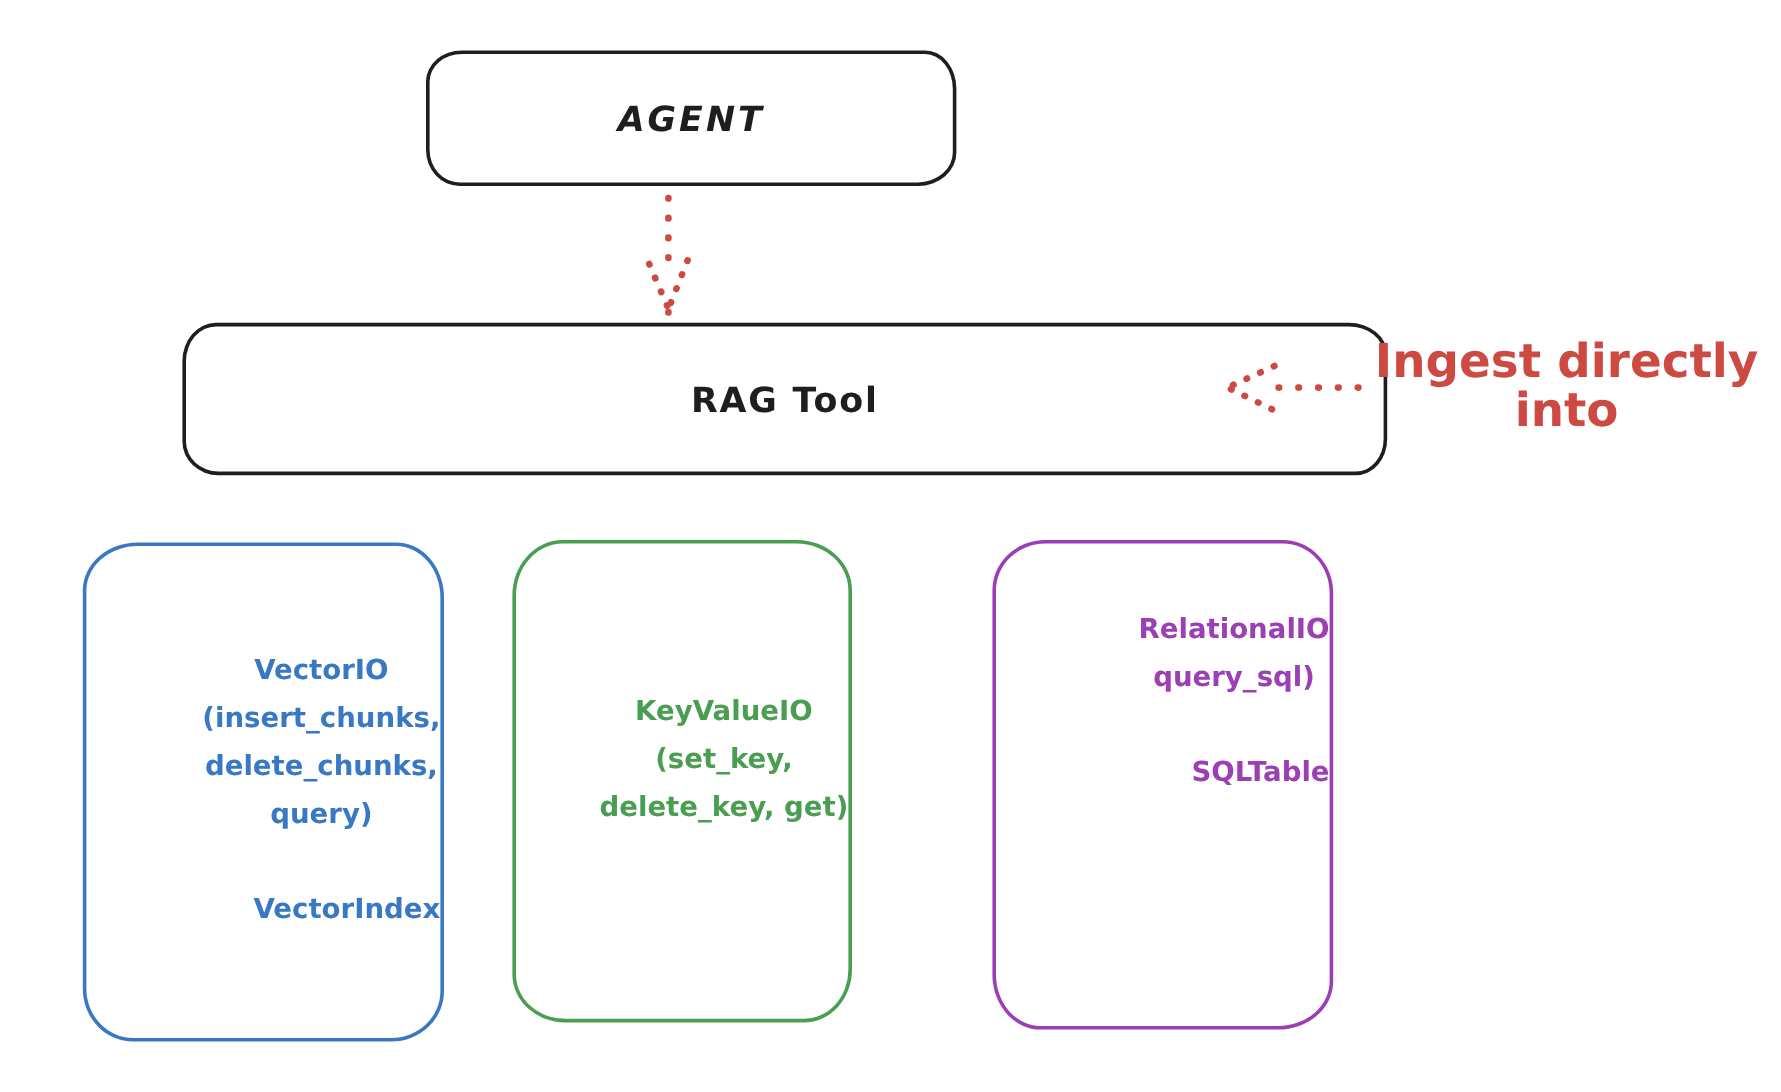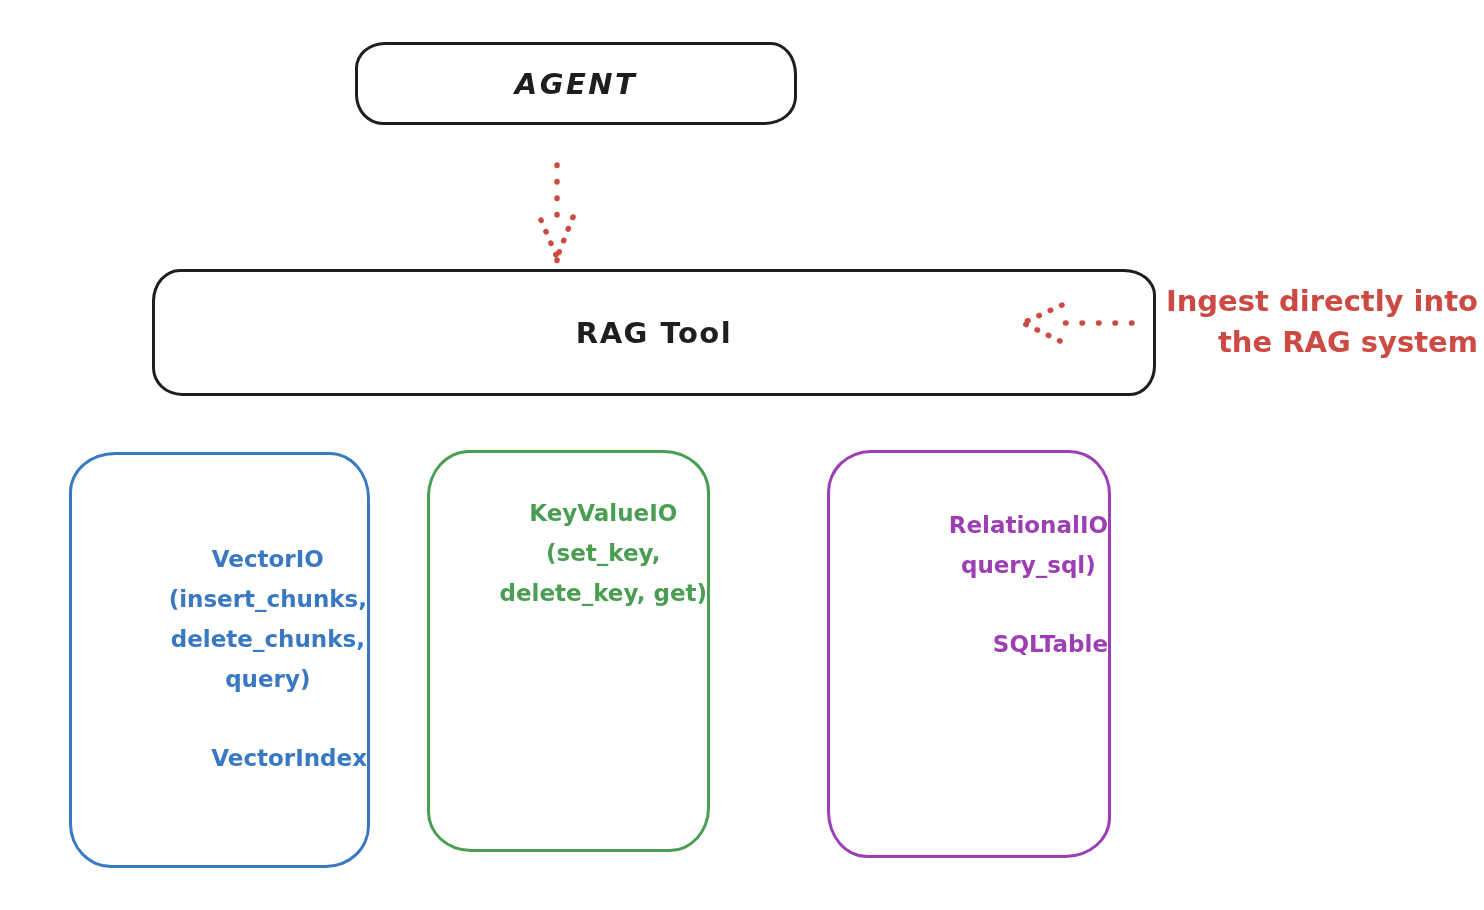--- a/index.html
+++ b/index.html
@@ -23,21 +23,21 @@
 
   
   .node {
     position: absolute;
     background: #fff;
     display: flex;
     align-items: center;
     justify-content: center;
   }
   .node-agent {
-    left: 355px; top: 42px; width: 442px; height: 83px;
+    left: 355px; top: 42px; width: 442px; height: 113px;
     border: 3.5px solid var(--ink);
     border-radius: 30px 26px 32px 28px / 26px 32px 28px 30px;
   }
   .node-rag {
     left: 152px; top: 269px; width: 1004px; height: 127px;
     border: 3.5px solid var(--ink);
     border-radius: 28px 32px 26px 30px / 32px 26px 30px 28px;
   }
   .node-label {
     color: var(--ink);
@@ -63,37 +63,37 @@
   .io-vector {
     left: 69px; top: 452px; width: 301px; height: 416px;
     border: 3px solid var(--blue); color: var(--blue);
     border-radius: 46px 40px 44px 42px / 40px 46px 42px 44px;
     padding-top: 84px;
   }
   .io-keyvalue {
     left: 427px; top: 450px; width: 283px; height: 402px;
     border: 3px solid var(--green); color: var(--green);
     border-radius: 42px 46px 40px 44px / 46px 42px 44px 40px;
-    padding-top: 40px;
+    padding-top: 120px;
   }
   .io-relational {
     left: 827px; top: 450px; width: 284px; height: 408px;
     border: 3px solid var(--purple); color: var(--purple);
     border-radius: 44px 42px 46px 40px / 42px 44px 40px 46px;
     padding-top: 52px;
   }
   .io-footer { margin-top: 39px; }
 
   
   .caption {
     position: absolute;
     left: 1133px; top: 281px; width: 345px;
-    text-align: right;
+    text-align: center;
     color: var(--red);
-    font-size: 29px;
+    font-size: 39px;
     font-weight: bold;
     line-height: 41px;
   }
 
   
   .arrow { position: absolute; }
   .arrow path {
     fill: none;
     stroke: var(--red);
     stroke-linecap: round;
@@ -124,21 +124,20 @@
   </div>
 
   <svg class="arrow arrow-h" width="128" height="54" viewBox="0 0 128 54">
     <path class="dotted" d="M120 27 L40 27"></path>
     <path class="dotted-head" d="M50 9 L13 26"></path>
     <path class="dotted-head" d="M48 45 L13 28"></path>
   </svg>
 
   <div class="caption">
     <div>Ingest directly into</div>
-    <div>the RAG system</div>
   </div>
 
   <div class="io-box io-vector">
     <div class="io-lines">
       <div>VectorIO</div>
       <div>(insert_chunks,</div>
       <div>delete_chunks,</div>
       <div>query)</div>
     </div>
     <div class="io-footer">VectorIndex</div>

